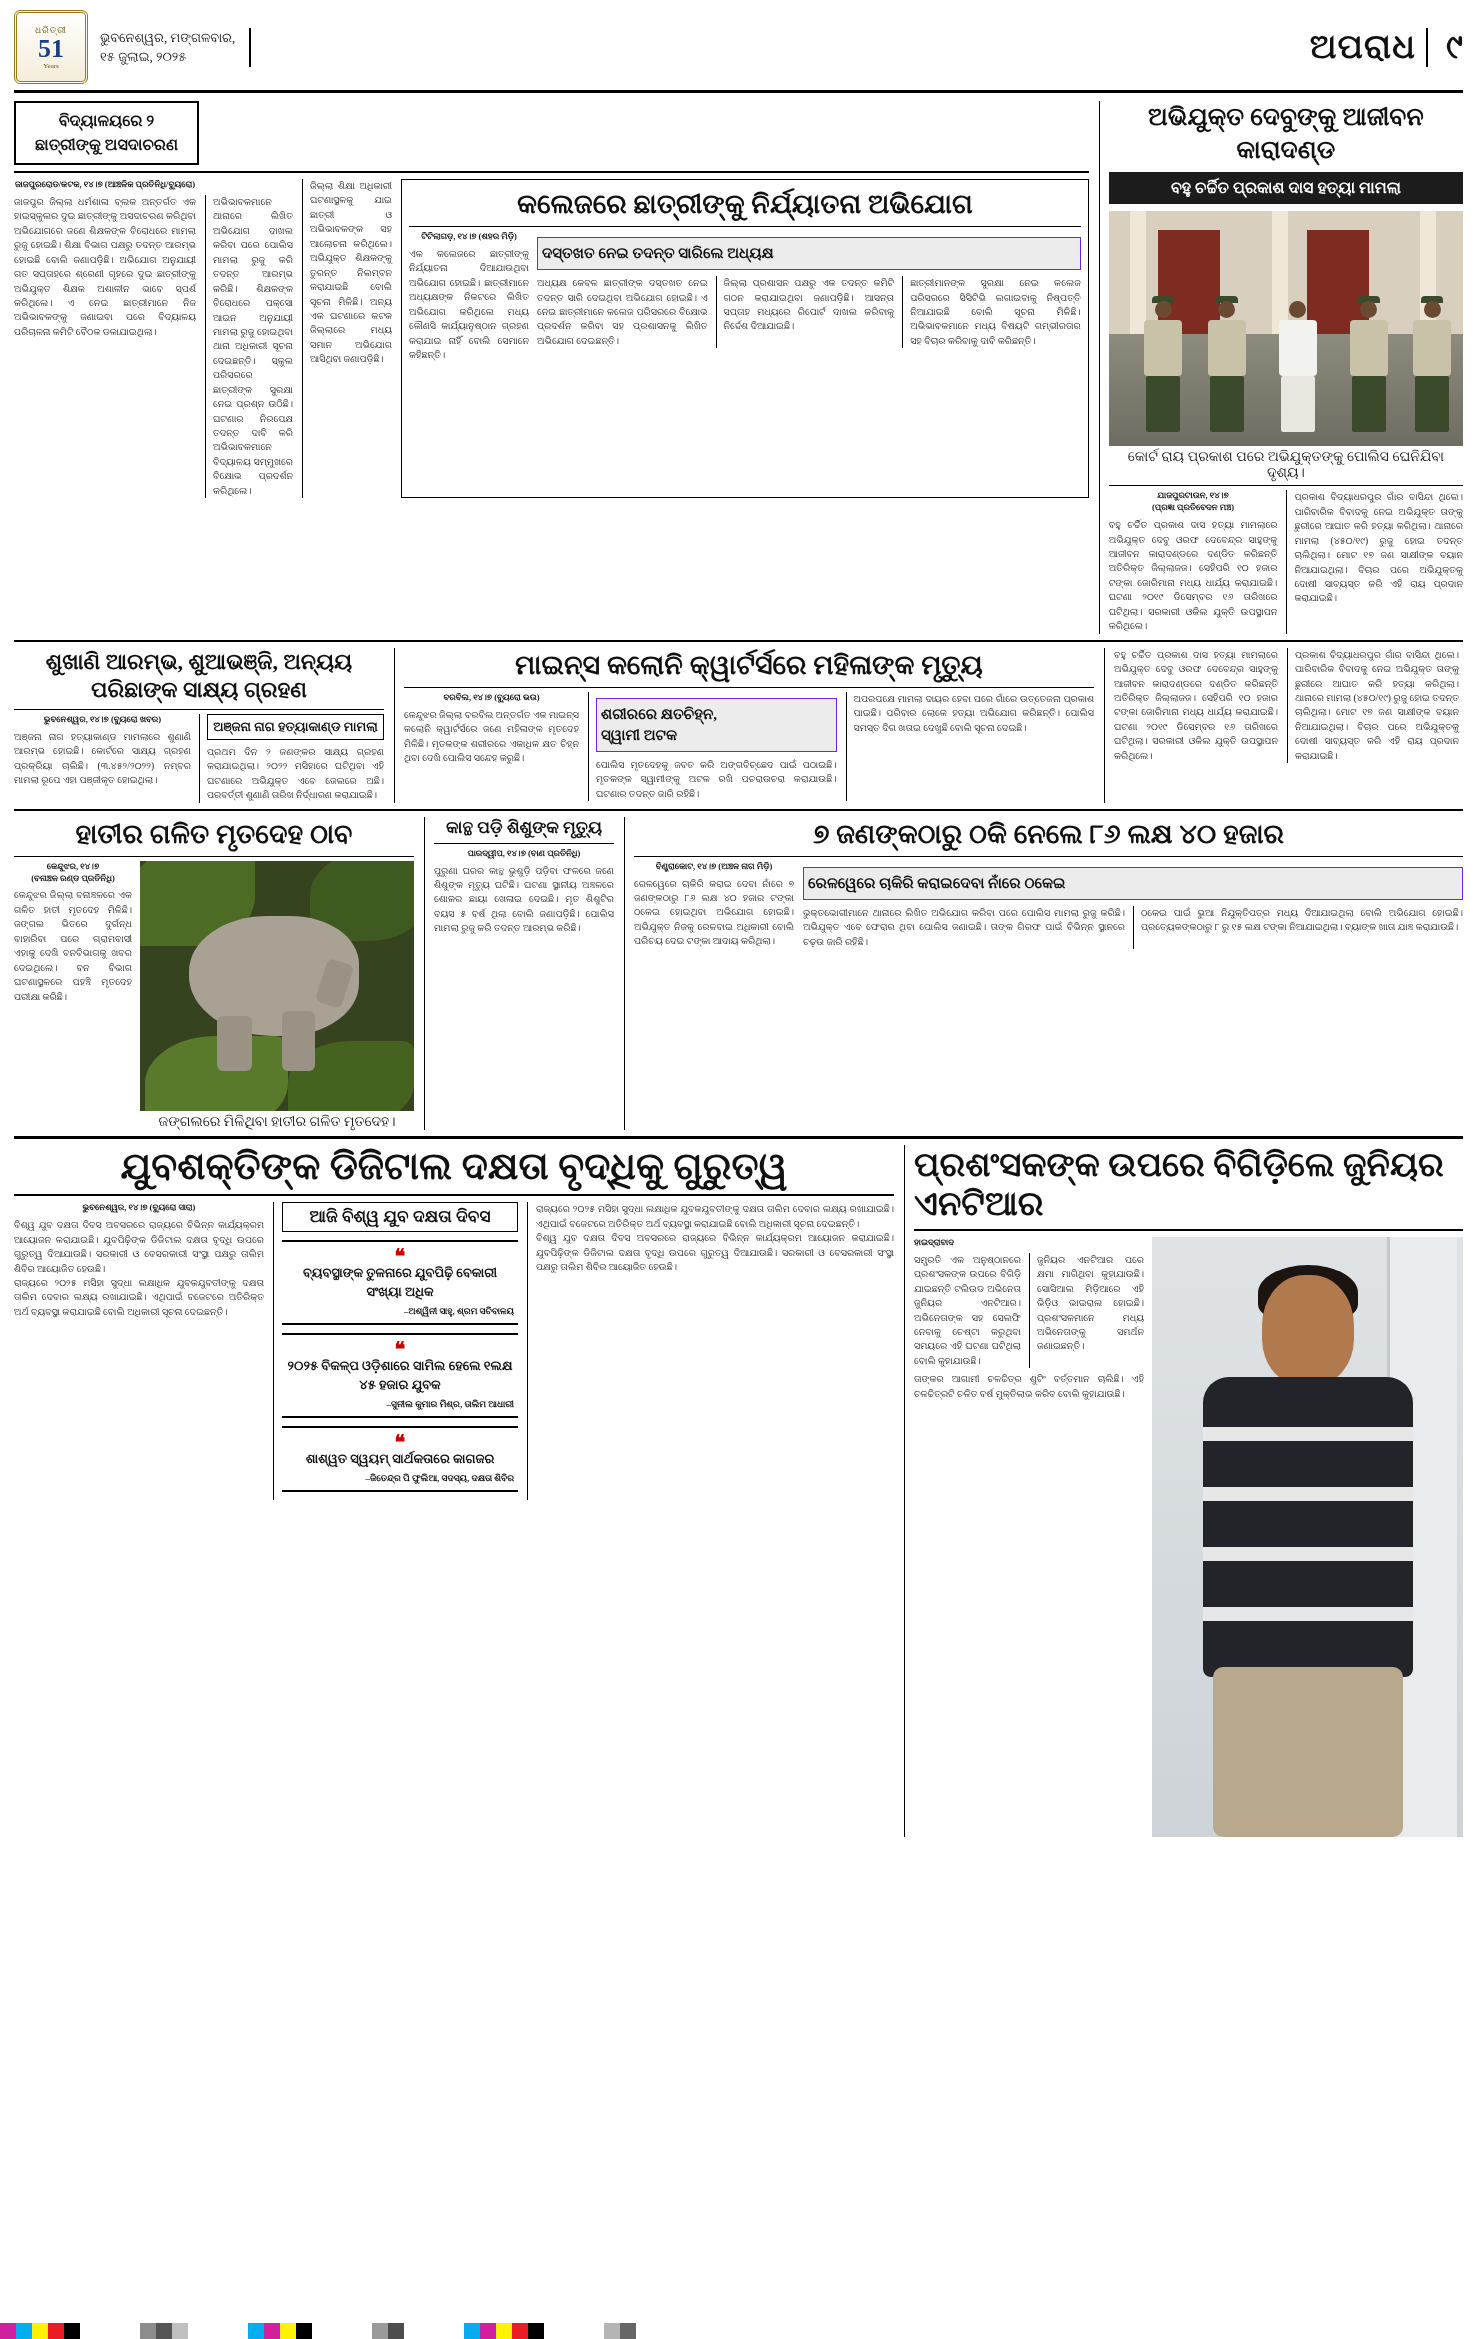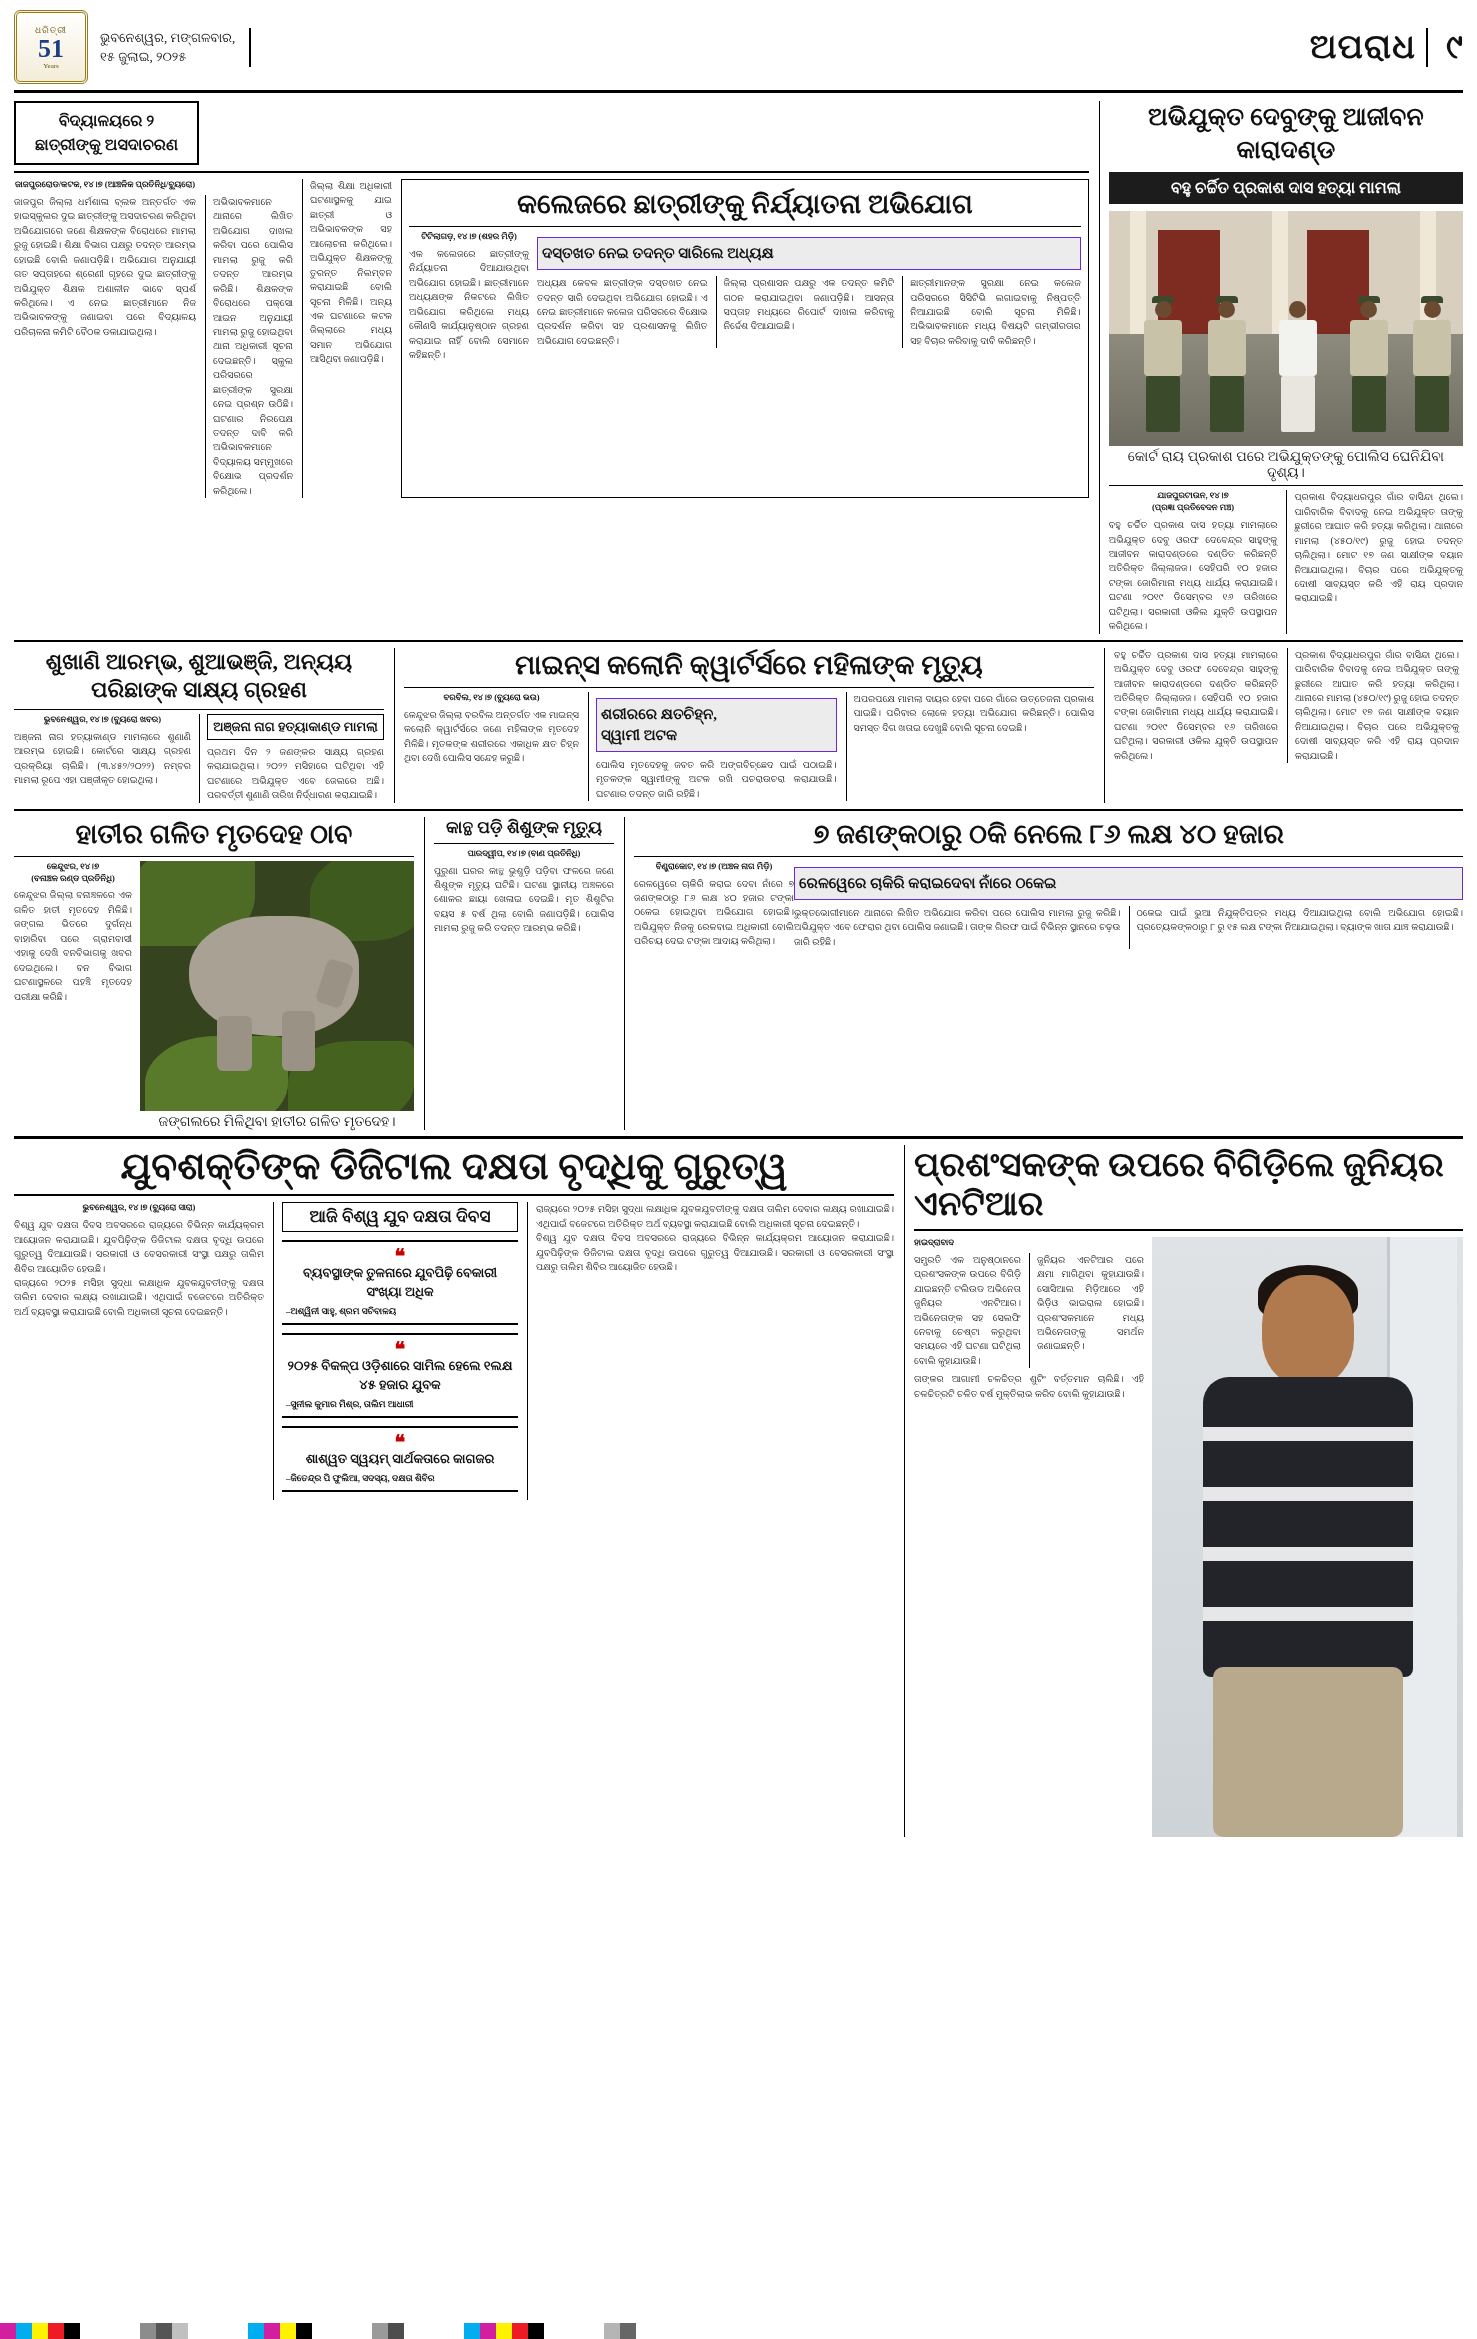--- a/index.html
+++ b/index.html
@@ -84,21 +84,21 @@
   .ac-stripe { position:absolute; left:0; width:100%; height:14px; background:#e7e7e7; }
   .ac-pants { position:absolute; left:50%; top:430px; transform:translateX(-50%); width:190px;height:170px;
     background:#b9a98c; border-radius:10px; }
   .ac-door { position:absolute; right:6px; top:0; width:70px; height:100%; background:#e9ecee; border-left:3px solid #c3c9cd; }
 
   
   .qbox { border-top:2px solid #000; border-bottom:2px solid #000; padding:6px 4px; margin:8px 0;
     text-align:center; }
   .qmark { color:#c00; font-size:20px; font-weight:bold; line-height:0.8; }
   .qtext { font-size:13px; font-weight:bold; line-height:1.45; }
-  .qattr { font-size:9px; font-weight:bold; text-align:left; margin-top:4px; }
+  .qattr { font-size:9px; font-weight:bold; text-align:right; margin-top:4px; }
 
   
   .colorbars { position:absolute; left:0; bottom:0; width:100%; height:16px; display:flex; }
   .cb-group { display:flex; margin-right:60px; }
   .cb { width:16px; height:16px; }
 
   .small-head-box { border:1px solid #000; padding:4px; text-align:center; font-size:13px; font-weight:bold; }
 </style>
 </head>
 <body>
@@ -303,21 +303,21 @@
     <div style="width:190px; border-left:1px solid #000; padding-left:9px;">
       <div class="head-3" style="font-size:17px;">କାନ୍ଥ ପଡ଼ି ଶିଶୁଙ୍କ ମୃତ୍ୟୁ</div>
       <div class="thin-rule"></div>
       <div class="byline">ପାରଦ୍ୱୀପ, ୧୪।୭ (ବାଣ ପ୍ରତିନିଧି)</div>
       <div class="hl">ପୁରୁଣା ଘରର କାନ୍ଥ ଭୁଶୁଡ଼ି ପଡ଼ିବା ଫଳରେ ଜଣେ ଶିଶୁଙ୍କ ମୃତ୍ୟୁ ଘଟିଛି। ଘଟଣା ସ୍ଥାନୀୟ ଅଞ୍ଚଳରେ ଶୋକର ଛାୟା ଖେଳାଇ ଦେଇଛି। ମୃତ ଶିଶୁଟିର ବୟସ ୫ ବର୍ଷ ଥିଲା ବୋଲି ଜଣାପଡ଼ିଛି। ପୋଲିସ ମାମଲା ରୁଜୁ କରି ତଦନ୍ତ ଆରମ୍ଭ କରିଛି।</div>
     </div>
 
     <div style="flex:1; border-left:1px solid #000; padding-left:9px;">
       <div class="head-2">୭ ଜଣଙ୍କଠାରୁ ଠକି ନେଲେ ୮୬ ଲକ୍ଷ ୪୦ ହଜାର</div>
       <div class="thin-rule"></div>
-      <div style="display:flex; ">
+      <div style="display:flex; gap:9px;">
         <div style="width:160px;">
           <div class="byline">ବିଣ୍ଡ୍ରାକୋଟ, ୧୪।୭ (ଅଞ୍ଚଳ ନାଗ ମିଡ଼ି)</div>
           <div class="hl">ରେଳୱେରେ ଚାକିରି କରାଇ ଦେବା ନାଁରେ ୭ ଜଣଙ୍କଠାରୁ ୮୬ ଲକ୍ଷ ୪୦ ହଜାର ଟଙ୍କା ଠକେଇ ହୋଇଥିବା ଅଭିଯୋଗ ହୋଇଛି। ଅଭିଯୁକ୍ତ ନିଜକୁ ରେଳବାଇ ଅଧିକାରୀ ବୋଲି ପରିଚୟ ଦେଇ ଟଙ୍କା ଆଦାୟ କରିଥିଲା।</div>
         </div>
         <div style="flex:1;">
           <div class="subhead-box">ରେଳୱେରେ ଚାକିରି କରାଇଦେବା ନାଁରେ ଠକେଇ</div>
           <div style="display:flex; gap:8px;">
             <div style="flex:1;" class="hl">ଭୁକ୍ତଭୋଗୀମାନେ ଥାନାରେ ଲିଖିତ ଅଭିଯୋଗ କରିବା ପରେ ପୋଲିସ ମାମଲା ରୁଜୁ କରିଛି। ଅଭିଯୁକ୍ତ ଏବେ ଫେରାର ଥିବା ପୋଲିସ ଜଣାଇଛି। ତାଙ୍କ ଗିରଫ ପାଇଁ ବିଭିନ୍ନ ସ୍ଥାନରେ ଚଢ଼ଉ ଜାରି ରହିଛି।</div>
             <div style="flex:1; border-left:1px solid #000; padding-left:7px;" class="hl">ଠକେଇ ପାଇଁ ଭୁଆ ନିଯୁକ୍ତିପତ୍ର ମଧ୍ୟ ଦିଆଯାଇଥିଲା ବୋଲି ଅଭିଯୋଗ ହୋଇଛି। ପ୍ରତ୍ୟେକଙ୍କଠାରୁ ୮ ରୁ ୧୫ ଲକ୍ଷ ଟଙ୍କା ନିଆଯାଇଥିଲା। ବ୍ୟାଙ୍କ ଖାତା ଯାଞ୍ଚ କରାଯାଉଛି।</div>
           </div>

